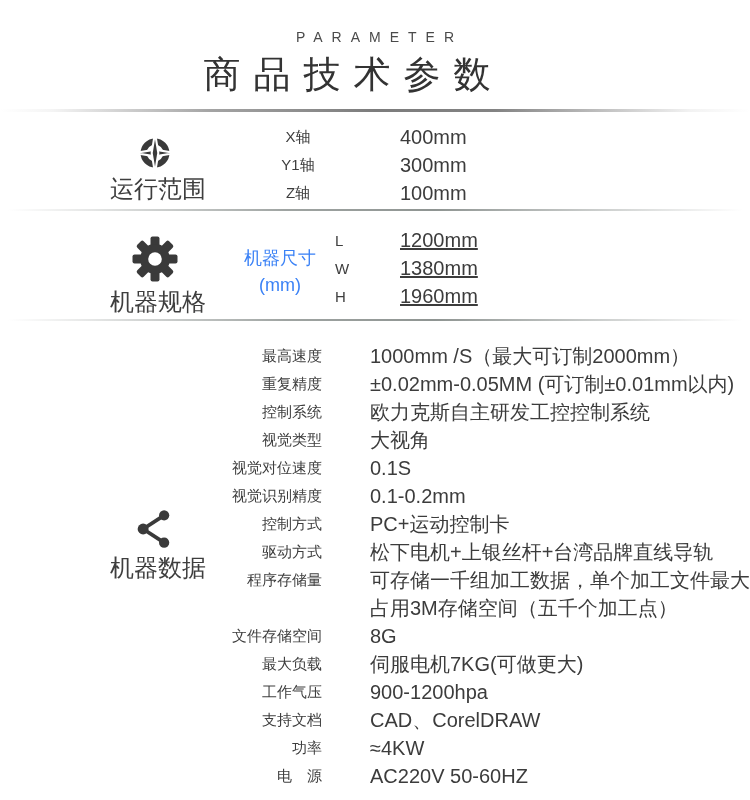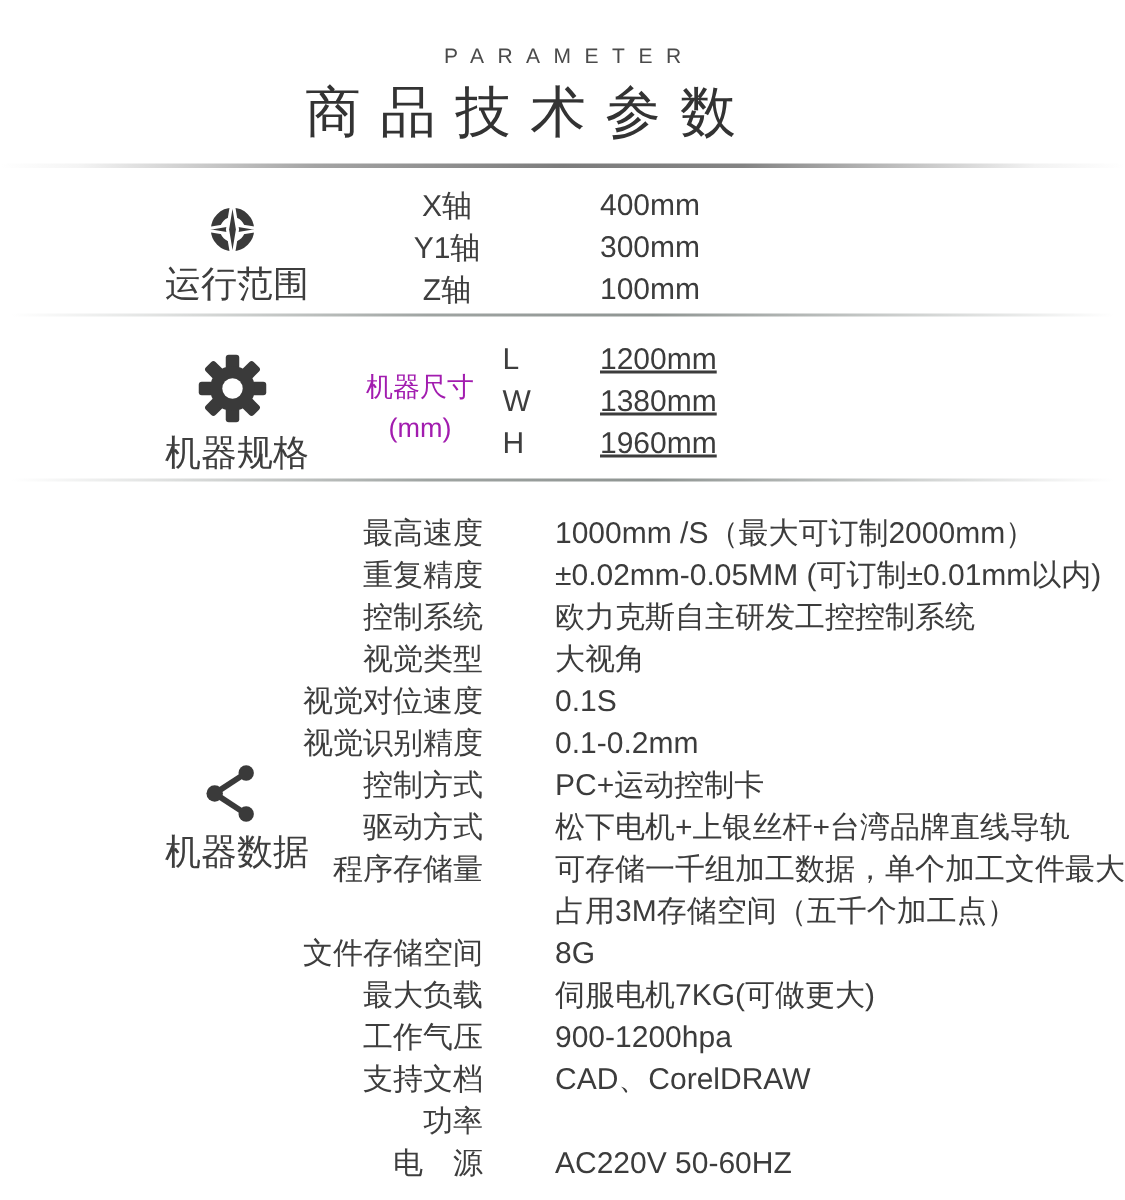--- a/index.html
+++ b/index.html
@@ -57,33 +57,33 @@
   }
   .sec1 .icon-block { top: 20px; }
   .sec1 .icon-label { top: 61px; }
   .sec2 .icon-block { top: 24px; }
   .sec2 .icon-label { top: 74px; }
   .sec3 .icon-block { top: 186px; }
   .sec3 .icon-label { top: 230px; }
 
   .rows { position: absolute; }
   .row { display: flex; align-items: center; height: 28px; }
-  .cell-label { font-size: 20px; color: #3e3e3e; }
+  .cell-label { font-size: 15px; color: #3e3e3e; }
   .cell-value { font-size: 20px; color: #3c3c3c; }
 
   .sec1 .rows { left: 230px; top: 11px; }
   .sec1 .cell-label { width: 136px; text-align: center; }
   .sec1 .cell-value { margin-left: 34px; }
 
   .sec2 .rows { left: 335px; top: 14px; }
   .sec2 .cell-label { width: 22px; text-align: left; }
   .sec2 .cell-value { margin-left: 43px; text-decoration: underline; }
   .dim-label {
     position: absolute; left: 230px; top: 33px; width: 100px;
-    text-align: center; font-size: 18px; line-height: 27px; color: #a21caf;
+    text-align: center; font-size: 18px; line-height: 27px; color: #3b82f6;
   }
 
   .sec3 .rows { left: 0; top: 20px; width: 750px; }
   .sec3 .row { min-height: 28px; height: auto; line-height: 28px; align-items: flex-start; }
   .sec3 .cell-label { flex: 0 0 322px; width: 322px; text-align: right; padding-left: 16px; }
   .sec3 .cell-value { margin-left: 48px; width: 382px; }
 
   svg { display: block; }
 </style>
 </head>
@@ -227,20 +227,21 @@
         <div class="row">
           <div class="cell-label">工作气压</div>
           <div class="cell-value">900-1200hpa</div>
         </div>
         <div class="row">
           <div class="cell-label">支持文档</div>
           <div class="cell-value">CAD、CorelDRAW</div>
         </div>
         <div class="row">
           <div class="cell-label">功率</div>
+          <div class="cell-value">≈4KW</div>
         </div>
         <div class="row">
           <div class="cell-label">电　源</div>
           <div class="cell-value">AC220V 50-60HZ</div>
         </div>
       </div>
   </section>
 
 </div>
 

